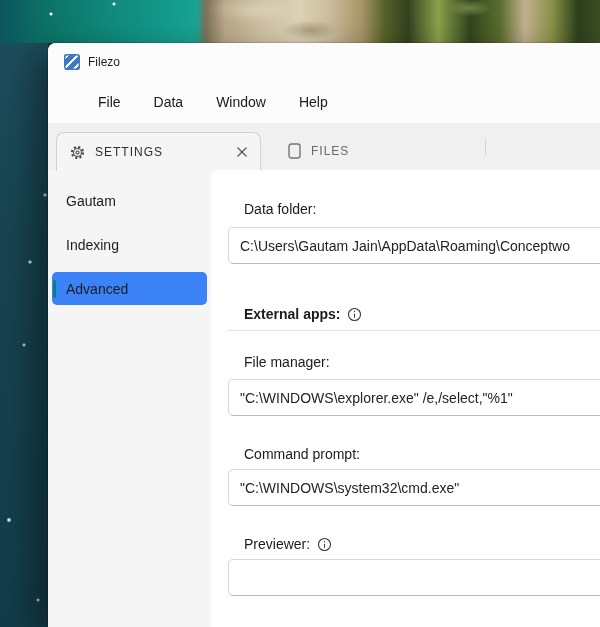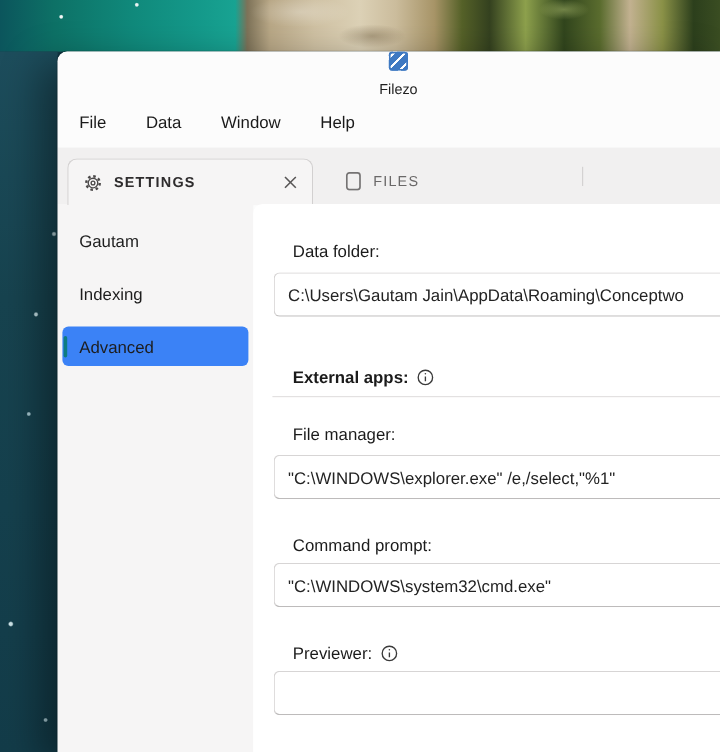--- a/index.html
+++ b/index.html
@@ -39,39 +39,39 @@
   }
 
   
   .window {
     position: absolute; left: 48px; top: 43px; width: 552px; height: 584px;
     background: #fcfcfc; border-radius: 8px 0 0 0;
     box-shadow: -14px 10px 32px rgba(0,0,0,.38), -1px -1px 0 rgba(0,0,0,.12);
     overflow: hidden;
   }
 
-  .titlebar { height: 37px; display: flex; align-items: center; padding-left: 16px; gap: 8px; background: #fcfcfc; flex-direction: column; }
+  .titlebar { height: 37px; display: flex; align-items: center; padding-left: 16px; gap: 8px; background: #fcfcfc; }
   .app-icon {
     width: 16px; height: 16px; border-radius: 3px; flex: 0 0 auto;
     background: repeating-linear-gradient(135deg, #3f79c2 0 2.5px, #ffffff 2.5px 4.5px, #3f79c2 4.5px 7px);
     box-shadow: inset 0 0 0 1.5px #3f79c2;
   }
   .app-title { font-size: 12px; color: #1f1f1f; }
 
-  .menubar { height: 43px; display: flex; align-items: center; padding-left: 18px; gap: 33px; background: #fcfcfc; font-size: 14px; color: #1a1a1a; }
+  .menubar { height: 43px; display: flex; align-items: center; padding-left: 18px; gap: 33px; background: #fcfcfc; font-size: 14px; color: #1a1a1a; margin-left: 32px; }
   .menu-item { cursor: default; }
 
   
   .tabstrip { position: relative; height: 47px; background: #f1f0f0; }
   .tab { display: flex; align-items: center; font-size: 12px; letter-spacing: 1px; }
   .tab-settings {
     position: absolute; left: 8px; top: 9px; width: 205px; height: 39px;
     background: #f6f5f5; border: 1px solid #d2d0d0; border-bottom: none;
     border-radius: 8px 8px 0 0; padding: 0 12px 0 13px; gap: 10px;
-    font-weight: bold; color: #2e2c2d;
+    font-weight: normal; color: #2e2c2d;
   }
   .tab-close { margin-left: auto; display: flex; align-items: center; }
   .tab-files { position: absolute; left: 213px; top: 9px; width: 224px; height: 38px; padding-left: 27px; gap: 10px; color: #6a6868; }
   .tab-folders { position: absolute; left: 438px; top: 9px; width: 114px; height: 38px; padding-left: 14px; gap: 10px; color: #6a6868; }
   .tab-divider { position: absolute; left: 437px; top: 16px; width: 1px; height: 16px; background: #d4d2d2; }
   .icon { display: inline-flex; align-items: center; justify-content: center; }
 
   
   .body { display: flex; height: 457px; }
   .sidebar { width: 163px; background: #f6f5f5; padding-top: 14px; flex: 0 0 auto; }

